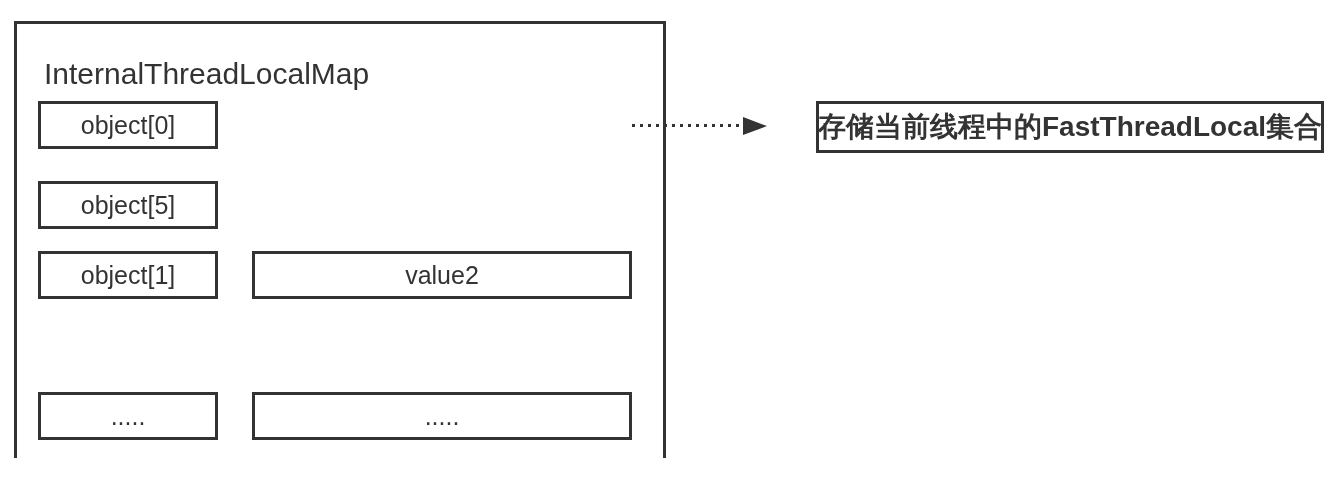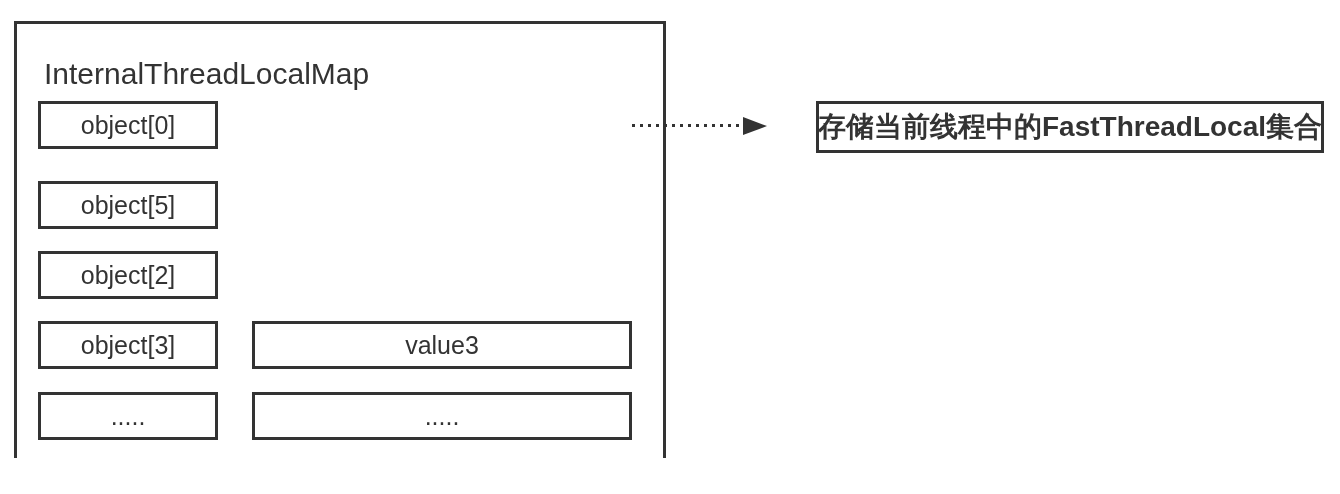--- a/index.html
+++ b/index.html
@@ -116,27 +116,24 @@
 
   <div class="row row-1">
     <div class="cell slot-cell">object[0]</div>
   </div>
 
   <div class="row row-2">
     <div class="cell slot-cell">object[5]</div>
   </div>
 
   <div class="row row-3">
-    <div class="cell slot-cell">object[2]</div>
+    <div class="cell slot-cell">object[1]</div>
+    <div class="cell value-cell">value2</div>
   </div>
 
-  <div class="row row-4">
-    <div class="cell slot-cell">object[3]</div>
-    <div class="cell value-cell">value3</div>
-  </div>
 
   <div class="row row-5">
     <div class="cell slot-cell">.....</div>
     <div class="cell value-cell">.....</div>
   </div>
 
   <div class="arrow-line"></div>
   <div class="arrow-head"></div>
 
   <div class="annotation-box">

